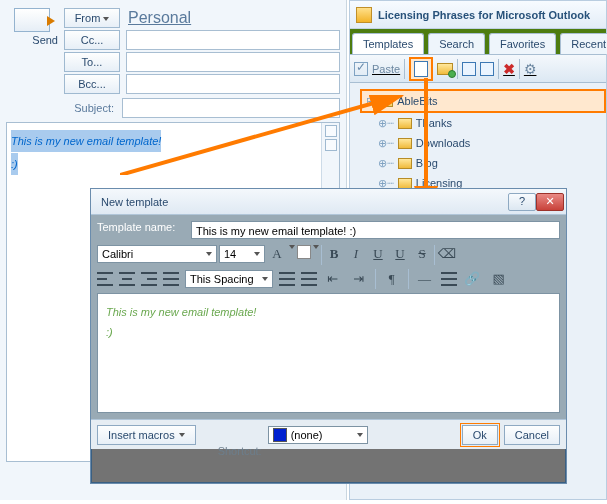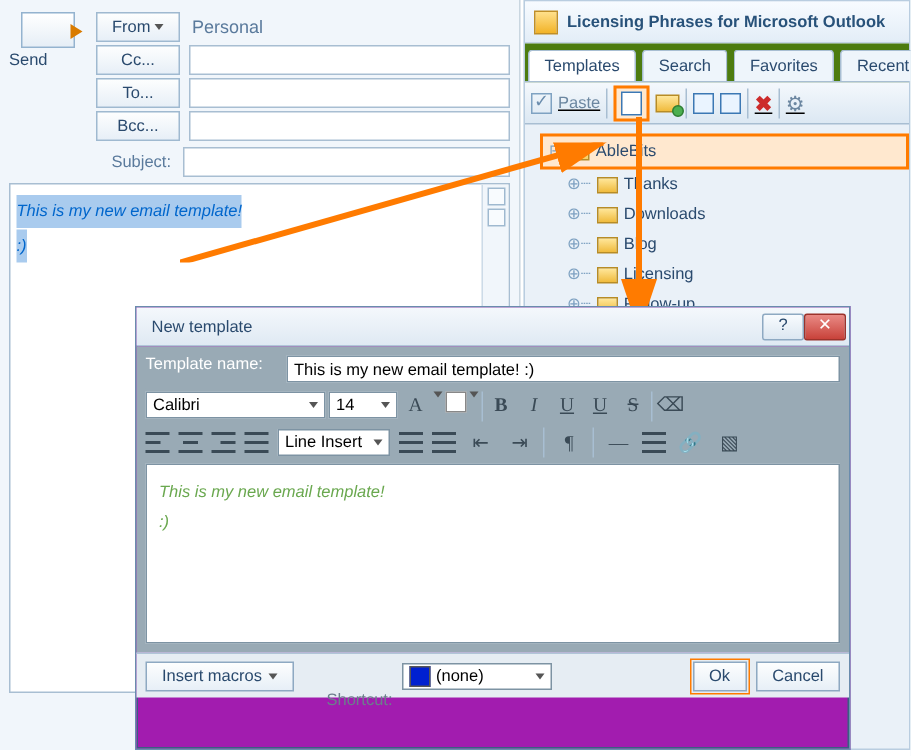--- a/index.html
+++ b/index.html
@@ -1,29 +1,29 @@
 <!DOCTYPE html>
 <html><head>
 <meta charset="utf-8">
 <style>
   *{box-sizing:border-box;font-family:"Segoe UI",Tahoma,sans-serif;font-size:11px;margin:0;padding:0;}
   body{width:607px;height:504px;background:#fff;overflow:hidden;position:relative;}
 
   
   .compose{position:absolute;left:0;top:0;width:347px;height:500px;border-right:1px solid #c9d6e0;background:#f1f6fb;}
   .hdr{display:flex;gap:6px;padding:6px 0 0 6px;}
-  .sendblk{width:52px;text-align:left;}
+  .sendblk{width:52px;text-align:right;}
   .sendglyph{width:36px;height:24px;margin:2px auto 2px;border:1px solid #94b3cf;background:linear-gradient(#fff,#e6eef6);position:relative;}
   .sendglyph::after{content:"";position:absolute;right:-6px;top:7px;border-left:8px solid #d97b00;border-top:5px solid transparent;border-bottom:5px solid transparent;}
   .sendlbl{font-size:11px;color:#2a4a6e;}
   .fieldcol{flex:1;}
   .row{display:flex;align-items:center;margin:2px 0;gap:6px;}
   .obtn{width:56px;height:20px;border:1px solid #9fb9d0;background:linear-gradient(#fdfefe,#e7eff7);font-size:11px;color:#2a4a6e;text-align:center;line-height:18px;}
   .tfield{flex:1;height:20px;border:1px solid #a8bed2;background:#fff;margin-right:6px;}
-  .personal{color:#5a7a9c;font-size:12px;padding-left:2px;}
+  .personal{color:#5a7a9c;font-size:16px;padding-left:2px;text-decoration:underline;}
   .subjrow{display:flex;align-items:center;margin:2px 0 4px 60px;gap:6px;}
   .subjlbl{color:#5a7a9c;width:56px;text-align:right;padding-right:2px;}
   .msgbody{margin:2px 6px;height:340px;border:1px solid #a8bed2;background:#fff;position:relative;overflow:hidden;}
   .ruler{position:absolute;right:0;top:0;width:18px;height:100%;background:#f1f6fb;border-left:1px solid #cddbe8;}
   .ruler div{width:12px;height:12px;border:1px solid #9fb9d0;margin:2px auto;background:#f8fbfe;}
   .seltext{display:inline-block;background:#a9cbee;}
   .msgtxt{padding:6px 22px 0 4px;font-family:Calibri,sans-serif;font-style:italic;font-size:16px;color:#0066cc;line-height:22px;}
 
   
   .rpane{position:absolute;right:0;top:0;width:258px;height:500px;background:#eaf1f8;border:1px solid #b9cde0;}
@@ -54,21 +54,21 @@
   .hl2{border:2px solid #ff7b00;background:#ffe8cf;padding:0 4px;}
   .indent{margin-left:18px;}
 
   
   .arrow{position:absolute;pointer-events:none;}
   .arr1{left:120px;top:95px;width:290px;height:80px;}
   .arr2{left:410px;top:78px;width:40px;height:160px;}
   .arr3{left:396px;top:435px;width:50px;height:18px;}
 
   
-  .dlg{position:absolute;left:90px;top:204px;width:477px;height:296px;border:1px solid #6a8cad;background:#a21caf;box-shadow:0 0 0 1px #3a5f82 inset;}
+  .dlg{position:absolute;left:90px;top:188px;width:477px;height:296px;border:1px solid #6a8cad;background:#737373;box-shadow:0 0 0 1px #3a5f82 inset;}
   .dtitle{height:26px;background:linear-gradient(#f4f8fc,#dfe9f3);border-bottom:1px solid #b0c5d8;display:flex;align-items:center;padding:0 2px 0 10px;color:#2a4a6e;}
   .dtitle .sp{flex:1;}
   .wctl{display:flex;gap:0;}
   .wbtn{width:28px;height:18px;border:1px solid #8ea9c2;background:linear-gradient(#f8fbfe,#dce7f1);text-align:center;line-height:14px;font-size:11px;border-radius:2px;}
   .wbtn.close{background:linear-gradient(#e98a85,#c8423a);color:#fff;border-color:#9c322b;}
   .dgray{background:#99aab5;padding:6px;}
   .drow{display:flex;align-items:flex-start;gap:4px;margin-bottom:4px;}
   .dlbl{color:#fff;width:90px;}
   .dinp{flex:1;height:18px;border:1px solid #7d93a3;background:#fff;padding:0 4px;line-height:18px;overflow:hidden;white-space:nowrap;}
   .editbar{display:flex;gap:2px;background:#99aab5;padding:2px 0;}
@@ -273,21 +273,21 @@
           <i style="width:100%"></i>
           <i style="width:60%;margin-left:auto"></i>
           <i style="width:100%"></i>
         </div>
       <div class="al">
           <i style="width:100%"></i>
           <i style="width:100%"></i>
           <i style="width:100%"></i>
         </div>
       <div class="edsel">
-          <span>Line Insert</span>
+          <span>This Spacing</span>
           <span class="tri" style="margin-left:4px"></span>
         </div>
       <div class="al">
           <i style="width:100%"></i>
           <i style="width:100%"></i>
           <i style="width:100%"></i>
         </div>
       <div class="al">
           <i style="width:100%"></i>
           <i style="width:100%"></i>

